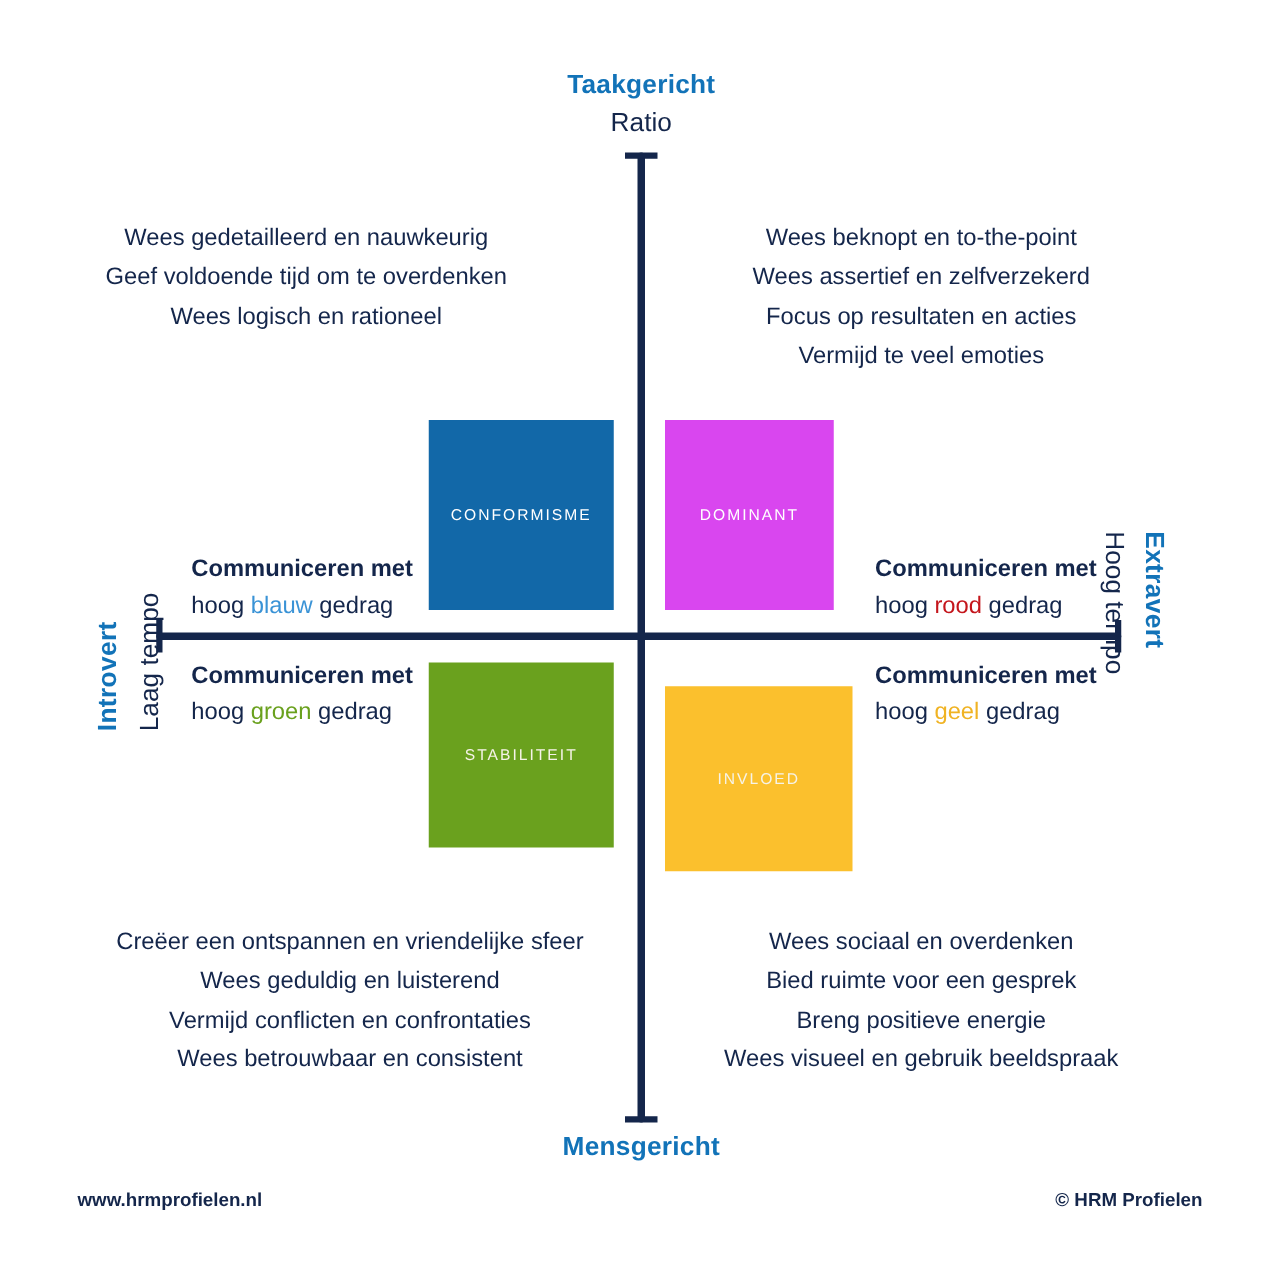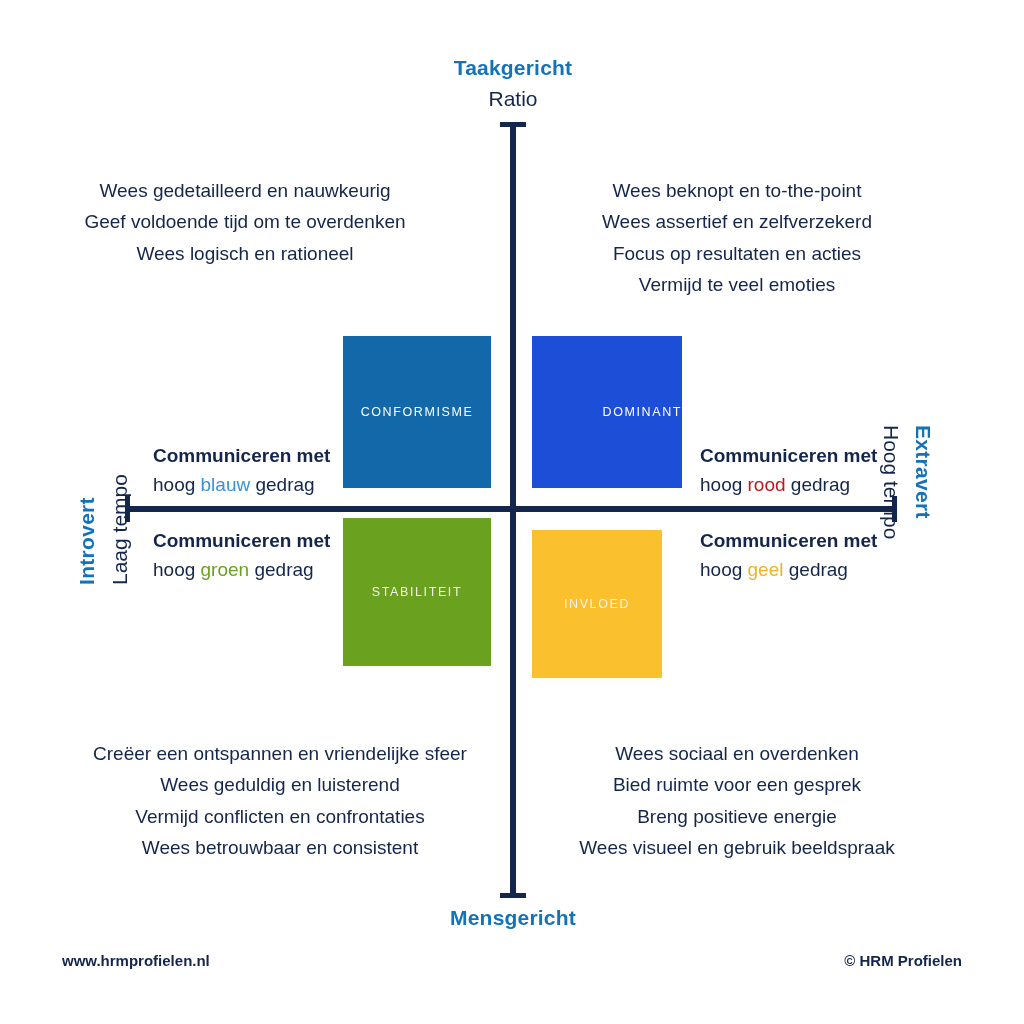--- a/index.html
+++ b/index.html
@@ -106,23 +106,23 @@
     display: flex;
     align-items: center;
     justify-content: center;
   }
   .qbox span {
     color: #ffffff;
     font-size: 12.5px;
     letter-spacing: 1.6px;
   }
   #box-conformisme { left: 343px; top: 336px; width: 148px; height: 152px; background: #1268a8; }
-  #box-dominant    { left: 532px; top: 336px; width: 150px; height: 152px; background: #1d4ed8; justify-content: flex-end; }
-  #box-stabiliteit { left: 343px; top: 518px; width: 148px; height: 148px; background: #6aa11e; }
-  #box-invloed     { left: 532px; top: 530px; width: 130px; height: 148px; background: #fbc02d; }
+  #box-dominant    { left: 532px; top: 336px; width: 135px; height: 152px; background: #d946ef; }
+  #box-stabiliteit { left: 343px; top: 530px; width: 148px; height: 148px; background: #6aa11e; }
+  #box-invloed     { left: 532px; top: 549px; width: 150px; height: 148px; background: #fbc02d; }
   #box-invloed span, #box-stabiliteit span { color: #f6f3e8; }
 
   
   .comm {
     position: absolute;
     font-size: 19px;
     line-height: 1.35;
     color: #14264b;
   }
   .comm .head { font-weight: bold; }

